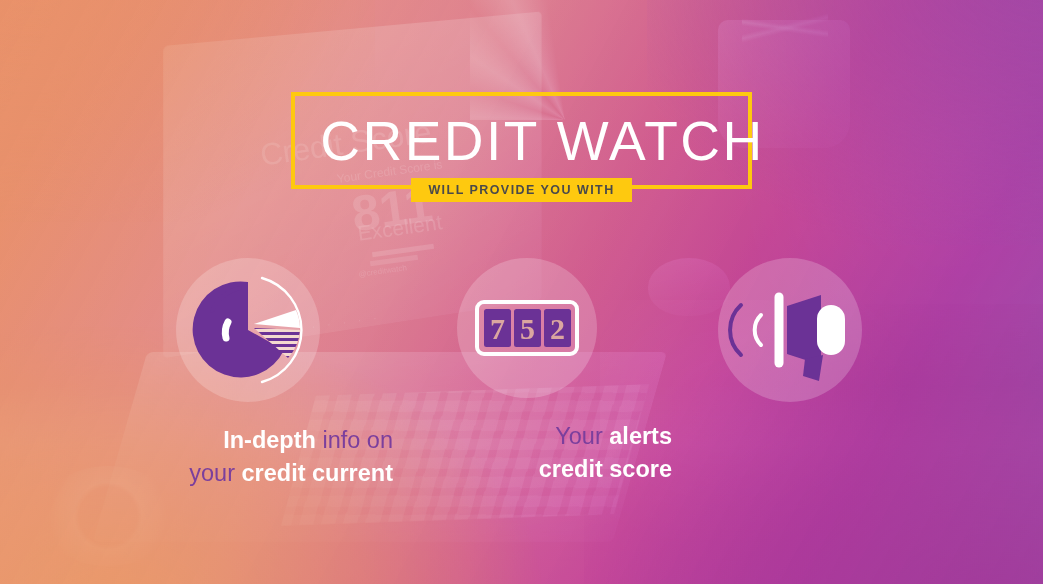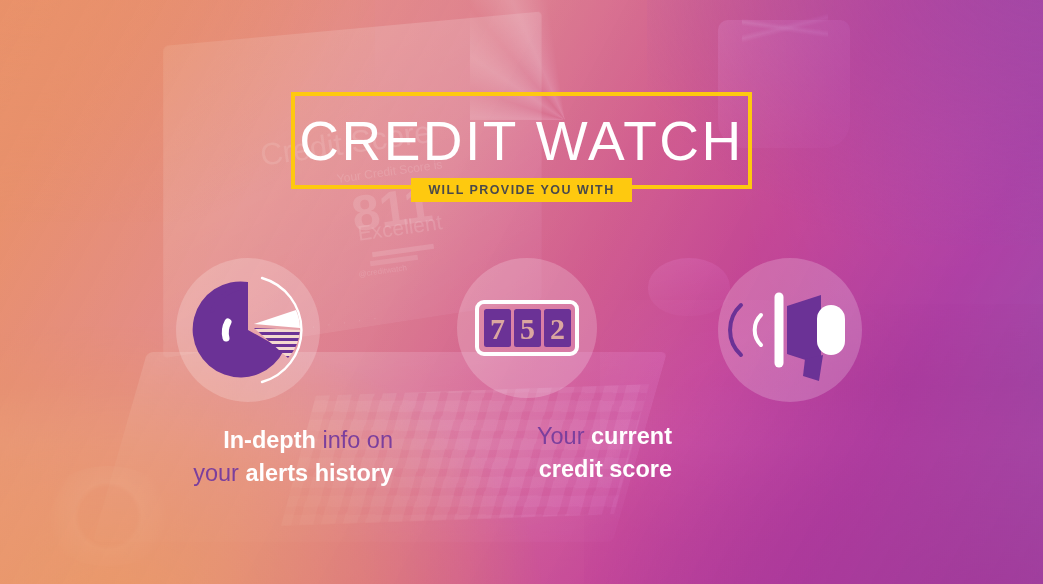--- a/index.html
+++ b/index.html
@@ -181,20 +181,21 @@
     width: 461px;
     height: 97px;
     display: flex;
     align-items: center;
     justify-content: center;
     color: #ffffff;
     font-size: 55px;
     font-weight: 300;
     letter-spacing: 2.5px;
     white-space: nowrap;
+    padding-left: 21px;
   }
   .subtitle-banner {
     position: absolute;
     left: 411px;
     top: 178px;
     width: 221px;
     height: 24px;
     background: #fec90f;
     display: flex;
     align-items: center;
@@ -295,40 +296,40 @@
         <path d="M28 45 A40 40 0 0 1 56 22" fill="none" stroke="#6b3296" stroke-width="4" stroke-linecap="round"></path>
         <path d="M44 56 A22 22 0 0 0 42 72" fill="none" stroke="#ffffff" stroke-width="7" stroke-linecap="round"></path>
         <path d="M78 12 A54 54 0 0 1 78 116" fill="none" stroke="#ffffff" stroke-width="2.4" stroke-linecap="round"></path>
       </svg>
     </div>
     <div class="caption">
       <div>
         <span class="bold">In-depth</span><span class="reg"> info on</span>
       </div>
       <div>
-        <span class="reg">your </span><span class="bold">alerts history</span>
+        <span class="reg">your </span><span class="bold">credit current</span>
       </div>
     </div>
   </div>
 
   <div class="feature feature-2">
     <div class="icon-circle small">
       <svg width="104" height="68" viewBox="0 0 104 68">
         <rect x="2" y="8" width="100" height="52" rx="7" fill="none" stroke="#ffffff" stroke-width="4"></rect>
         <rect x="9" y="15" width="27" height="38" rx="2.5" fill="#6b3296"></rect>
         <rect x="39" y="15" width="27" height="38" rx="2.5" fill="#6b3296"></rect>
         <rect x="69" y="15" width="27" height="38" rx="2.5" fill="#6b3296"></rect>
         <text x="22.5" y="45" text-anchor="middle" font-family="Liberation Serif, serif" font-size="30" font-weight="700" fill="#dba6a0">7</text>
         <text x="52.5" y="45" text-anchor="middle" font-family="Liberation Serif, serif" font-size="30" font-weight="700" fill="#dba6a0">5</text>
         <text x="82.5" y="45" text-anchor="middle" font-family="Liberation Serif, serif" font-size="30" font-weight="700" fill="#dba6a0">2</text>
       </svg>
     </div>
     <div class="caption">
       <div>
-        <span class="reg">Your </span><span class="bold">current</span>
+        <span class="reg">Your </span><span class="bold">alerts</span>
       </div>
       <div>
         <span class="bold">credit score</span>
       </div>
     </div>
   </div>
 
   <div class="feature feature-3">
     <div class="icon-circle">
       <svg width="126" height="110" viewBox="0 0 126 110">

